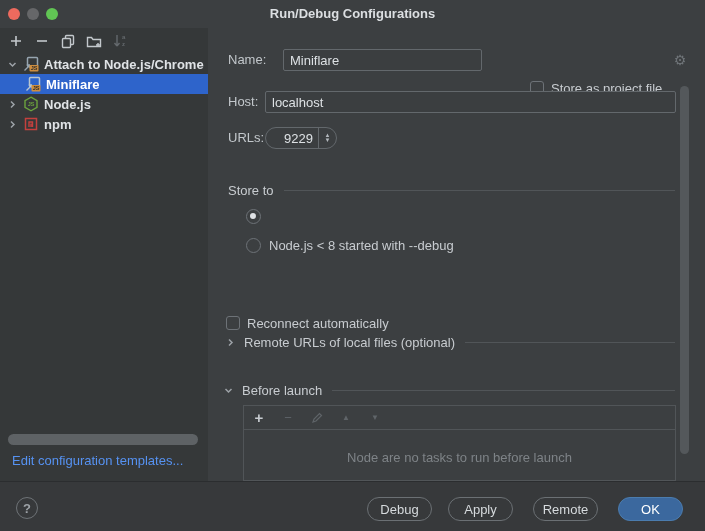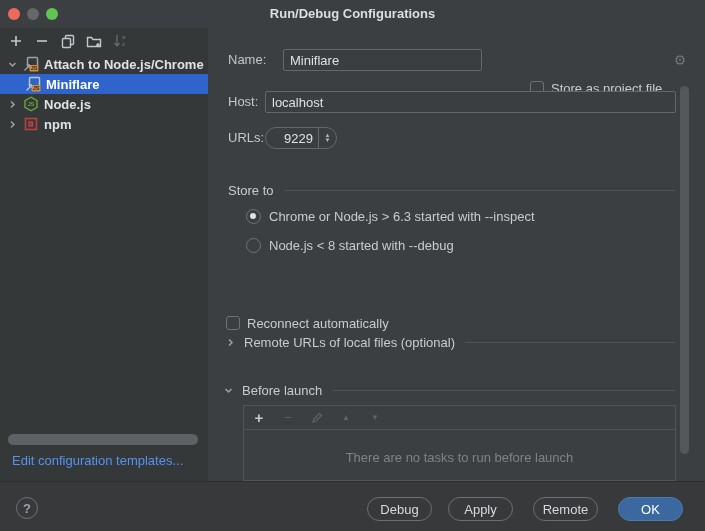--- a/index.html
+++ b/index.html
@@ -205,21 +205,20 @@
         <span>▼</span>
       </div>
     </div>
 
     <div class="sec-header" style="left:20px;top:152px;width:447px;">
       <span>Store to</span>
       <span class="hr"></span>
     </div>
     <div class="radio-row" style="left:38px;top:178px;">
       <span class="radio on"></span>
-      <span>Chrome or Node.js &gt; 6.3 started with --inspect</span>
     </div>
     <div class="radio-row" style="left:38px;top:207px;">
       <span class="radio"></span>
       <span>Node.js &lt; 8 started with --debug</span>
     </div>
 
     <div class="cb-group" style="left:18px;top:256px;">
       <span class="checkbox"></span>
       <span>Reconnect automatically</span>
     </div>
@@ -249,21 +248,21 @@
         <span class="bli bright">+</span>
         <span class="bli">−</span>
         <span class="bli">
           <svg width="12" height="12" viewBox="0 0 12 12">
               <path d="M2 10l1-3 5.5-5.5 2 2L5 9 2 10z" fill="none" stroke="currentColor" stroke-width="1.2"></path>
             </svg>
         </span>
         <span class="bli" style="font-size:8px;">▲</span>
         <span class="bli" style="font-size:8px;">▼</span>
       </div>
-      <div class="bl-empty">There are no tasks to run before launch</div>
+      <div class="bl-empty">Node are no tasks to run before launch</div>
     </div>
 
     <div class="v-scroll"></div>
   </div>
 
   <div class="footer">
     <div class="help-btn">
       <span>?</span>
     </div>
     <button class="btn" style="left:367px;">Debug</button>

